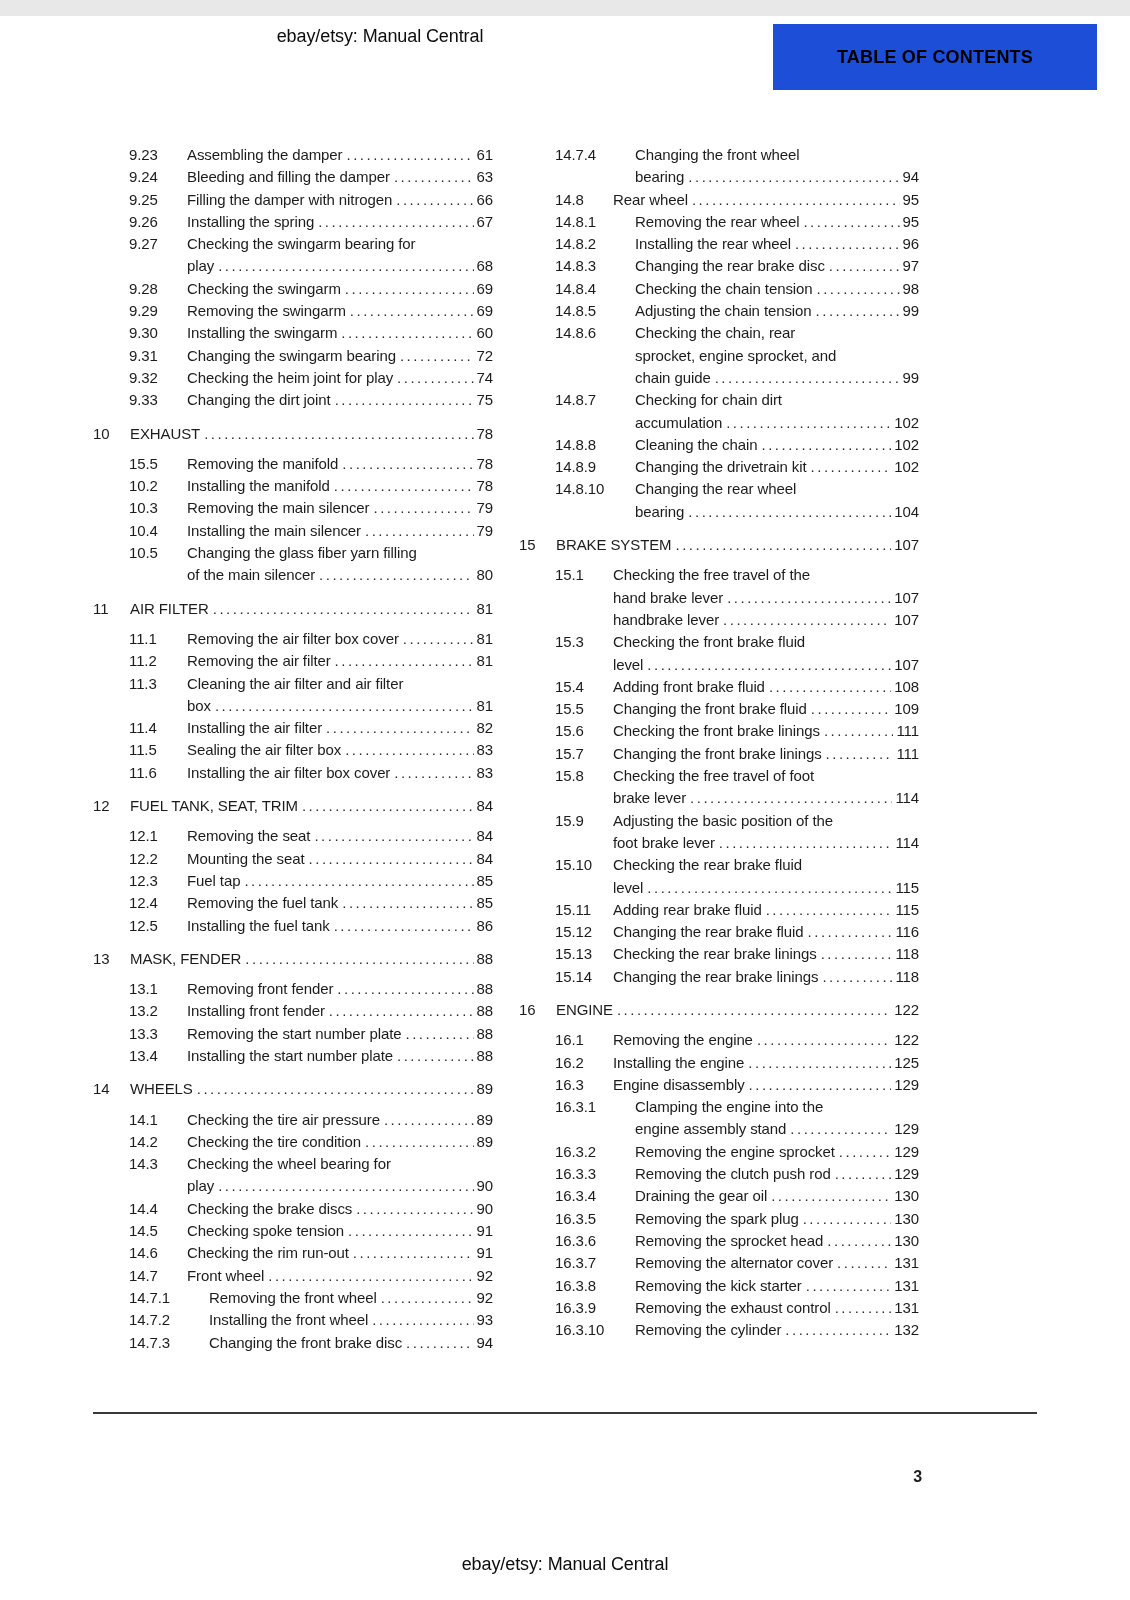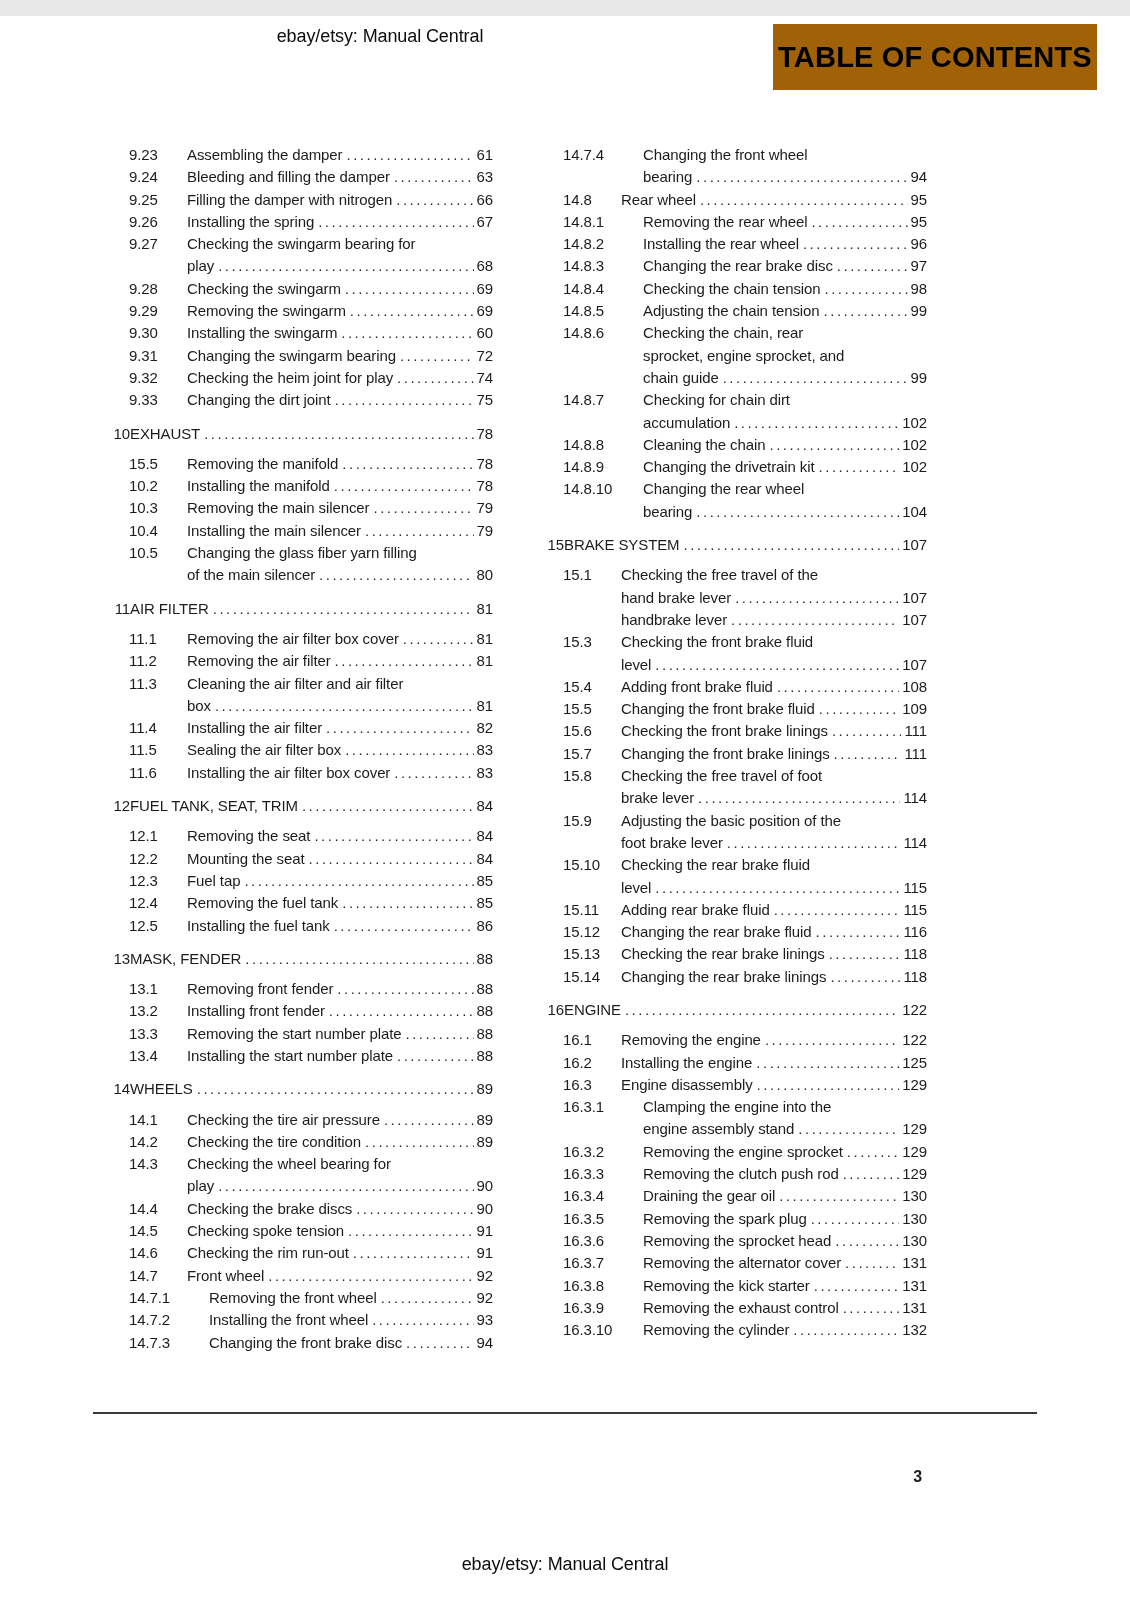--- a/index.html
+++ b/index.html
@@ -24,39 +24,39 @@
     text-align: center;
     font-size: 18px;
     color: #0d0d0d;
   }
   .banner {
     position: absolute;
     top: 8px;
     right: 33px;
     width: 324px;
     height: 66px;
-    background: #a16207;
+    background: #1d4ed8;
     display: flex;
     align-items: center;
     justify-content: center;
-    font-size: 29px;
+    font-size: 18px;
     font-weight: 700;
     color: #000;
     letter-spacing: 0.2px;
   }
   .toc {
     position: absolute;
     top: 128px;
     left: 93px;
     display: flex;
-    gap: 34px;
+    gap: 26px;
   }
   .col { width: 400px; }
   .entry { }
-  .entry.lvl1 { margin: 11px 0 8px 0; text-align: right; }
+  .entry.lvl1 { margin: 11px 0 8px 0; }
   .row {
     display: flex;
     align-items: baseline;
     line-height: 22.3px;
     white-space: nowrap;
   }
   .lvl2 .row, .lvl3 .row { padding-left: 36px; }
   .num { flex: 0 0 auto; }
   .lvl1 .num { width: 37px; }
   .lvl2 .num { width: 58px; }

